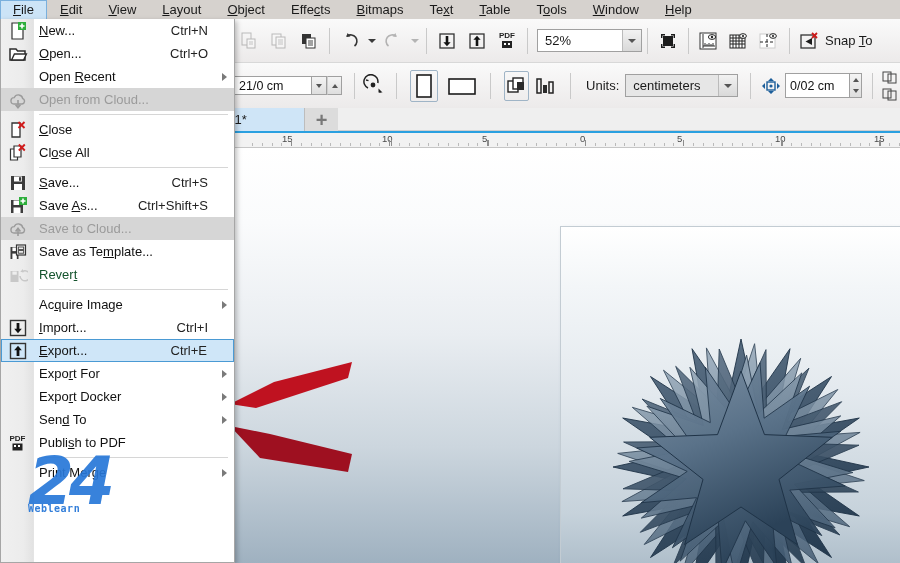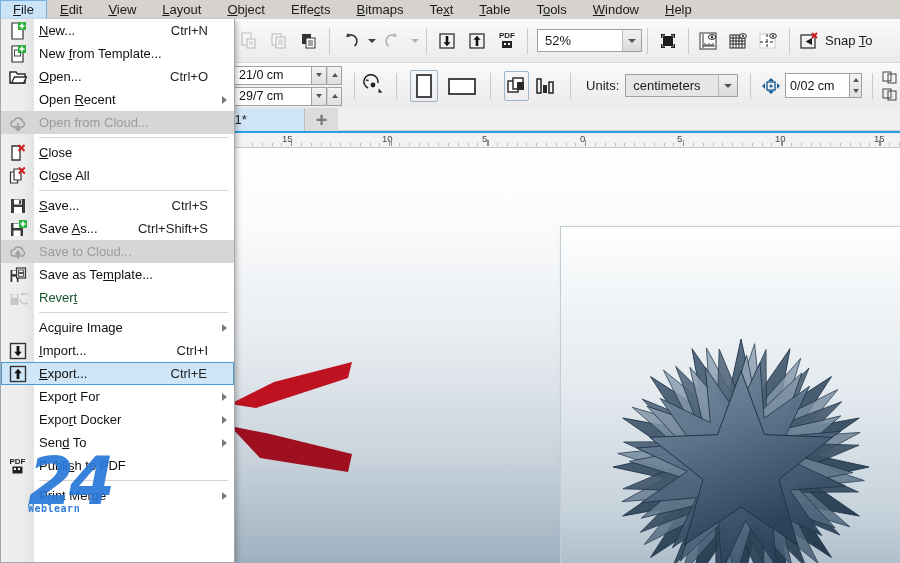--- a/index.html
+++ b/index.html
@@ -384,35 +384,20 @@
       <div class="label-txt" style="margin-left:0;">
         Snap <u>T</u><span>o</span>
       </div>
     </div>
 
     <div class="toolbar row2">
       <div style="display:flex;flex-direction:column;gap:2px;margin-left:0px;">
         <div style="display:flex;">
           <div class="field" style="width:78px;">
             <span>21/0 cm</span>
-          </div>
-          <div class="spin">
-              <div>
-                <span class="sp-dn"></span>
-              </div>
-            </div>
-          <div class="spin" style="border-left:1px solid #cfcfcf;">
-              <div>
-                <span class="sp-up"></span>
-              </div>
-            </div>
-        </div>
-        <div style="display:flex;">
-          <div class="field" style="width:78px;">
-            <span>29/7 cm</span>
           </div>
           <div class="spin">
               <div>
                 <span class="sp-dn"></span>
               </div>
             </div>
           <div class="spin" style="border-left:1px solid #cfcfcf;">
               <div>
                 <span class="sp-up"></span>
               </div>
@@ -657,33 +642,20 @@
               <path d="M14 2.5 v5 M11.5 5 h5" stroke="#fff" stroke-width="1.6"></path>
             </svg>
           </span>
           <span class="mi-label"><u>N</u>ew...</span>
           <span class="mi-accel">Ctrl+N</span>
           <span class="mi-sub"></span>
         </div>
         <div class="mi">
           <span class="mi-icon">
             <svg width="20" height="20" viewBox="0 0 20 20">
-              <path d="M4 2 h11 v16 h-11 z" fill="#fff" stroke="#333" stroke-width="1.2"></path>
-              <rect x="6.5" y="6" width="6" height="6" fill="none" stroke="#444"></rect>
-              <rect x="10" y="1" width="8" height="8" fill="#2eae3c"></rect>
-              <path d="M14 2.5 v5 M11.5 5 h5" stroke="#fff" stroke-width="1.6"></path>
-            </svg>
-          </span>
-          <span class="mi-label">New <u>f</u>rom Template...</span>
-          <span class="mi-accel"></span>
-          <span class="mi-sub"></span>
-        </div>
-        <div class="mi">
-          <span class="mi-icon">
-            <svg width="20" height="20" viewBox="0 0 20 20">
               <path d="M2 5 h6 l1.6 2 h7.4 v9 h-15 z" fill="#fff" stroke="#2c2c2c" stroke-width="1.5"></path>
               <path d="M3.6 16 l2.8 -6 h12 l-2.8 6 z" fill="#fff" stroke="#2c2c2c" stroke-width="1.4"></path>
             </svg>
           </span>
           <span class="mi-label"><u>O</u>pen...</span>
           <span class="mi-accel">Ctrl+O</span>
           <span class="mi-sub"></span>
         </div>
         <div class="mi">
           <span class="mi-icon"></span>

